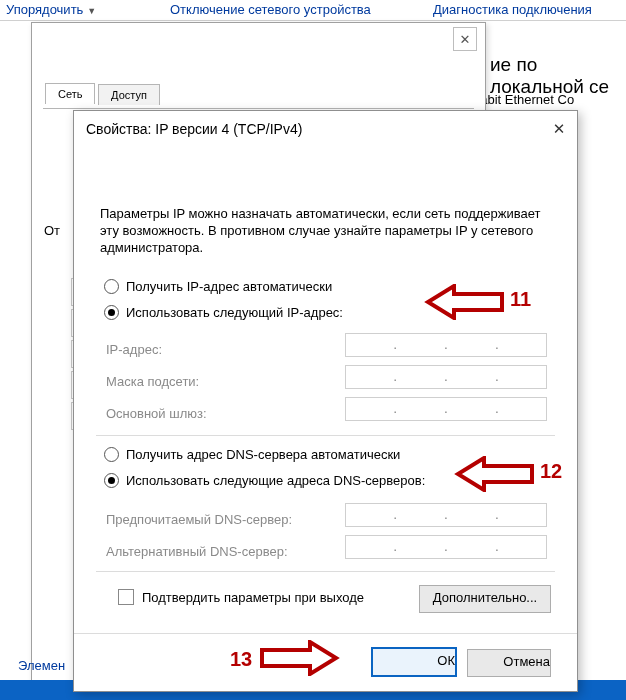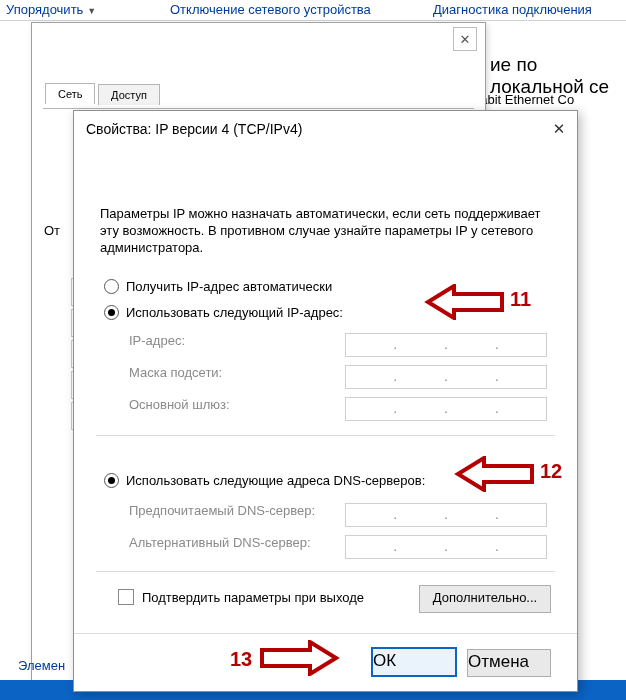--- a/index.html
+++ b/index.html
@@ -29,30 +29,30 @@
 .ipv4-title{height:36px;line-height:36px;padding-left:12px;font-size:14px;position:relative}
 .ipv4-close{position:absolute;right:6px;top:6px;width:24px;height:24px;display:flex;align-items:center;justify-content:center;font-size:15px;color:#333}
 .tab-strip{position:absolute;left:14px;top:52px;right:14px;height:28px;border-bottom:1px solid #b5b5b5}
 .itab{display:inline-block;border:1px solid #b5b5b5;background:#fff;padding:5px 12px;font-size:13px;margin-right:-1px;position:relative}
 .itab.active{border-bottom:1px solid #fff;z-index:2}
 .itab.inac{background:#f5f5f5;top:1px}
 .help-text{position:absolute;left:26px;top:94px;right:26px;font-size:13px;line-height:17px}
 .radio-row{position:absolute;left:30px;font-size:13px;display:flex;align-items:center}
 .radio{width:13px;height:13px;border:1px solid #555;border-radius:50%;margin-right:7px;position:relative;flex-shrink:0}
 .radio.sel::after{content:"";position:absolute;left:3px;top:3px;width:7px;height:7px;border-radius:50%;background:#000}
-.field-row{position:absolute;left:55px;right:30px;height:24px;display:flex;align-items:flex-start;font-size:13px;color:#8a8a8a}
+.field-row{position:absolute;left:32px;right:30px;height:24px;display:flex;align-items:flex-end;font-size:13px;color:#8a8a8a}
 .field-row .flab{flex:1}
 .ip-input{width:200px;height:22px;border:1px solid #cfcfcf;background:#fff;display:flex;align-items:center;justify-content:space-evenly;color:#999;font-size:12px}
 .dot{color:#777}
 .sep-line{position:absolute;left:22px;right:22px;border-top:1px solid #dcdcdc}
 .chk-row{position:absolute;left:44px;font-size:13px;display:flex;align-items:center;color:#000}
 .chk{width:14px;height:14px;border:1px solid #888;margin-right:8px}
 .adv-btn{position:absolute;right:26px;width:130px;height:26px;border:1px solid #adadad;background:#e9e9e9;font-size:13px;text-align:center;line-height:24px}
 .bottom-sep{position:absolute;left:0;right:0;border-top:1px solid #dcdcdc}
-.ok-btn,.cancel-btn{position:absolute;bottom:14px;width:82px;height:26px;font-size:17px;text-align:left;line-height:24px}
+.ok-btn,.cancel-btn{position:absolute;bottom:14px;width:82px;height:26px;font-size:13px;text-align:right;line-height:24px}
 .ok-btn{right:120px;border:2px solid #0a64c2;background:#eaf3fc}
 .cancel-btn{right:26px;border:1px solid #adadad;background:#e9e9e9}
 .ann{position:absolute;pointer-events:none}
 .ann-num{font-weight:bold;font-size:20px;color:#b40000;font-family:Arial,sans-serif}
 .arrow-svg{display:block}
 </style>
 </head>
 <body>
 
 <div class="bg-toolbar">
@@ -125,20 +125,24 @@
     <span class="flab">Основной шлюз:</span>
     <span class="ip-input">
         <span class="dot">.</span>
         <span class="dot">.</span>
         <span class="dot">.</span>
       </span>
   </div>
 
   <div class="sep-line" style="top:324px"></div>
 
+  <div class="radio-row" style="top:336px">
+    <span class="radio"></span>
+    <span>Получить адрес DNS-сервера автоматически</span>
+  </div>
   <div class="radio-row" style="top:362px">
     <span class="radio sel"></span>
     <span>Использовать следующие адреса DNS-серверов:</span>
   </div>
 
   <div class="field-row" style="top:392px">
     <span class="flab">Предпочитаемый DNS-сервер:</span>
     <span class="ip-input">
         <span class="dot">.</span>
         <span class="dot">.</span>

